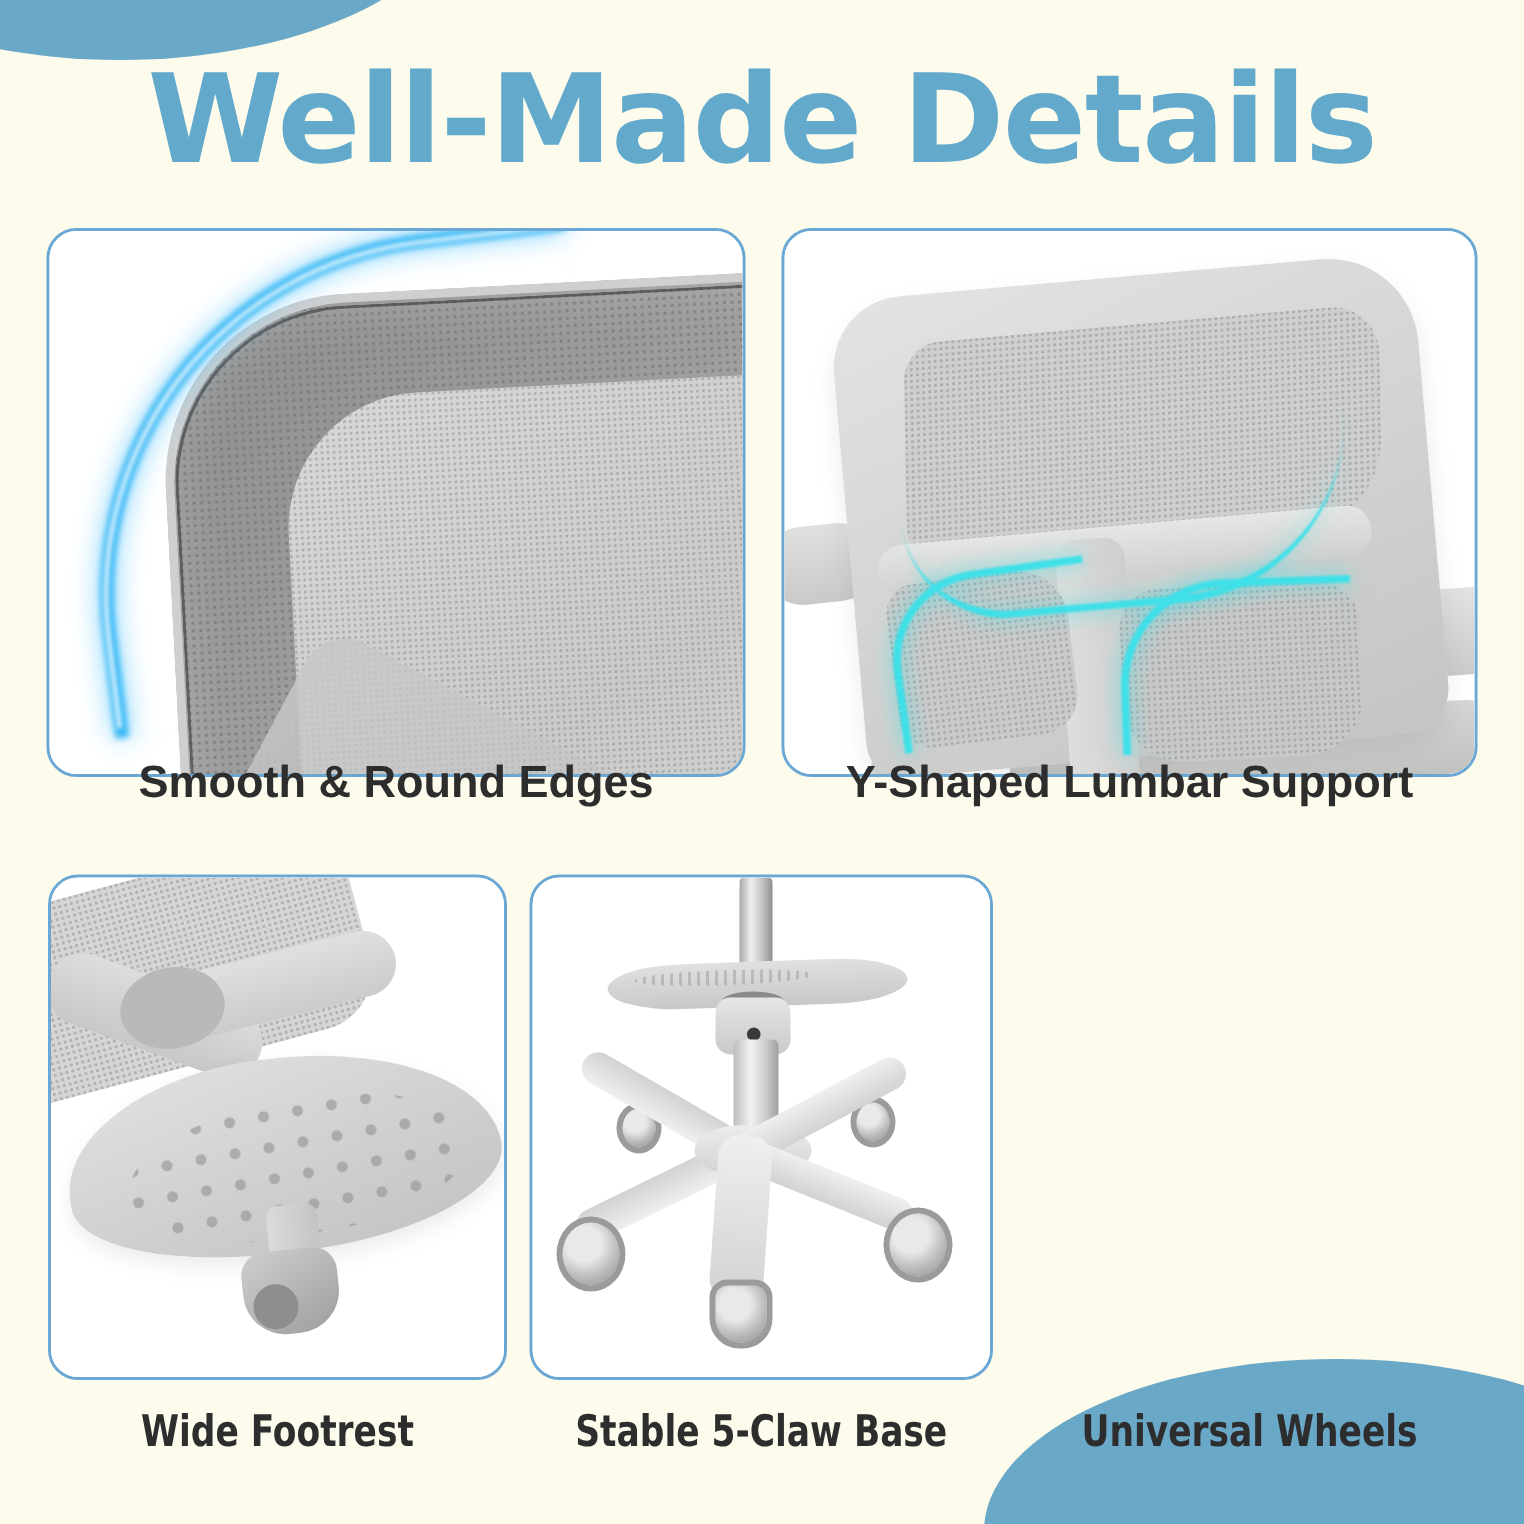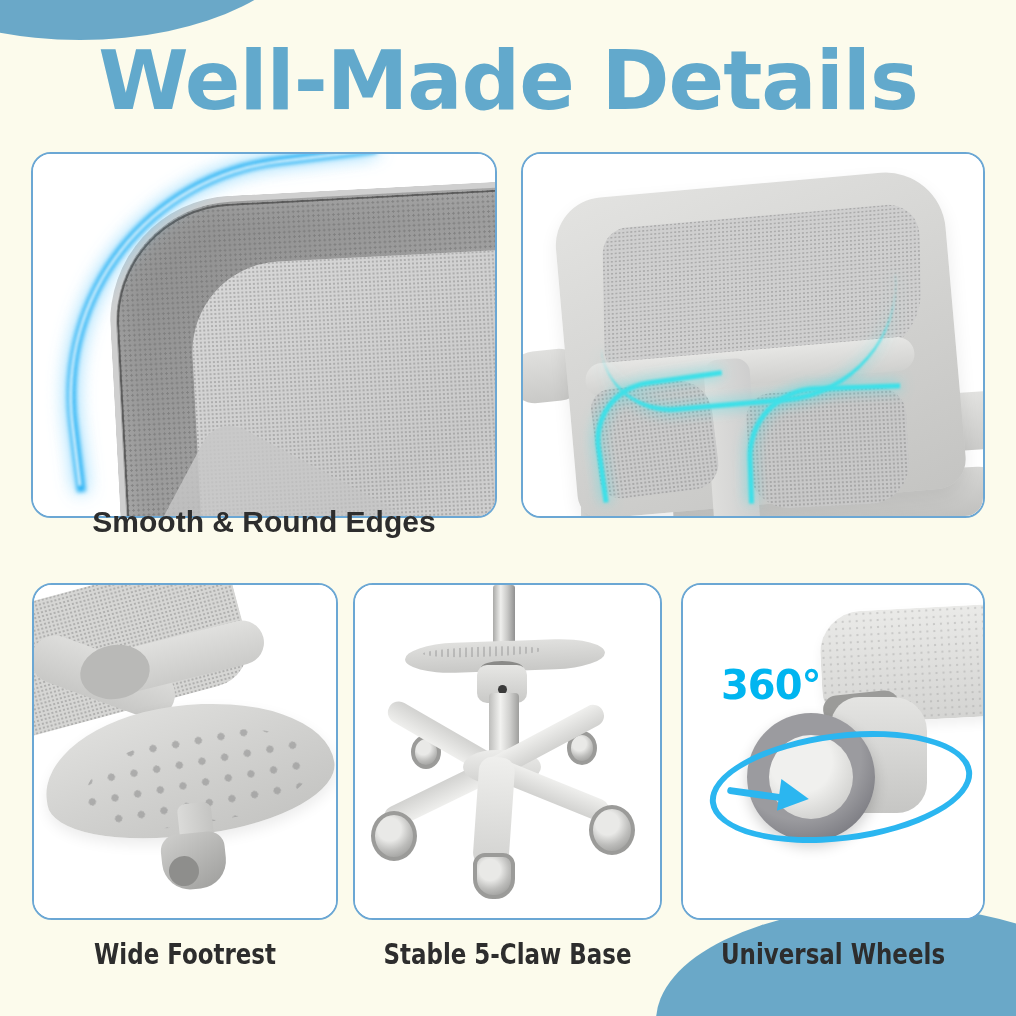--- a/index.html
+++ b/index.html
@@ -595,20 +595,21 @@
         <div class="c2-meshleft-i mesh-fine"></div>
       </div>
       <div class="c2-meshright">
         <div class="c2-meshright-i mesh-fine"></div>
       </div>
       <div class="c2-glow-top"></div>
       <div class="c2-glow-left"></div>
       <div class="c2-glow-right"></div>
     </div>
   </div>
+  <div class="caption caption-top cap-t2">Y-Shaped Lumbar Support</div>
 
   <div class="card card-bot-1">
     <div class="photo">
       <div class="c3-mesh">
         <div class="c3-mesh-i mesh-fine"></div>
       </div>
       <div class="c3-armA"></div>
       <div class="c3-armB"></div>
       <div class="c3-hub"></div>
       <div class="c3-plate"></div>
@@ -634,28 +635,15 @@
       <div class="c4-leg l1"></div>
       <div class="c4-leg l2"></div>
       <div class="c4-leg l5"></div>
       <div class="c4-caster k1"></div>
       <div class="c4-caster k2"></div>
       <div class="c4-caster k5"></div>
     </div>
   </div>
   <div class="caption caption-bot cap-b2">Stable 5-Claw Base</div>
 
-  <div class="card card-bot-3">
-    <div class="photo">
-      <div class="c5-arm"></div>
-      <div class="c5-forkslot"></div>
-      <div class="c5-fork"></div>
-      <div class="c5-tire"></div>
-      <div class="c5-hubcap"></div>
-      <div class="c5-orbit"></div>
-      <div class="c5-arrowtail"></div>
-      <div class="c5-arrow"></div>
-      <div class="c5-label">360°</div>
-    </div>
-  </div>
   <div class="caption caption-bot cap-b3">Universal Wheels</div>
 
 </div>
 
 </body></html>

